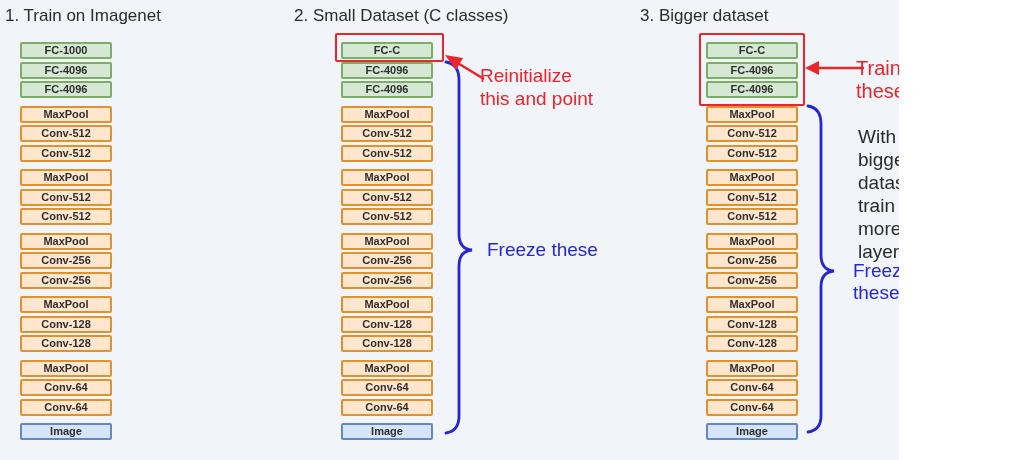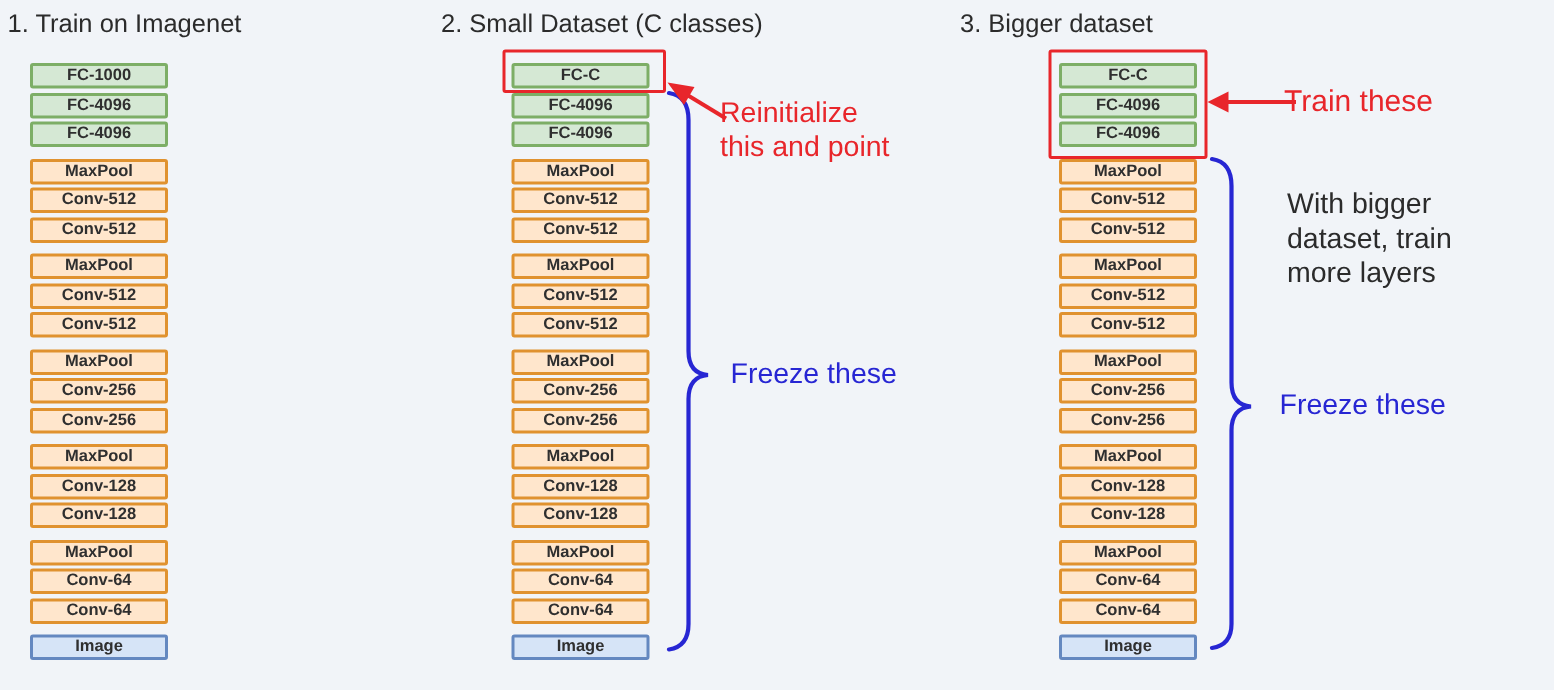--- a/index.html
+++ b/index.html
@@ -1,18 +1,18 @@
 <!DOCTYPE html>
 <html style="--background: #f1f4f8; --text: #2b2b2b; --red: #e8262b; --blue: #2726d3; --green-fill: #d5e8d4; --green-border: #7dae66; --orange-fill: #ffe6cc; --orange-border: #e0922f; --blue-fill: #d6e4f7; --blue-border: #6488c0;"><head>
 <meta charset="utf-8">
 <style>
   html,body{margin:0;padding:0;}
   .canvas{
     position:relative;
-    width:1036px;height:460px;
+    width:899px;height:460px;
     background:var(--background,#f1f4f8);
     font-family:"Liberation Sans", sans-serif;
     overflow:hidden;
   }
   .col-title{
     position:absolute;
     font-size:17px;
     line-height:20px;
     color:var(--text,#2b2b2b);
     white-space:nowrap;

